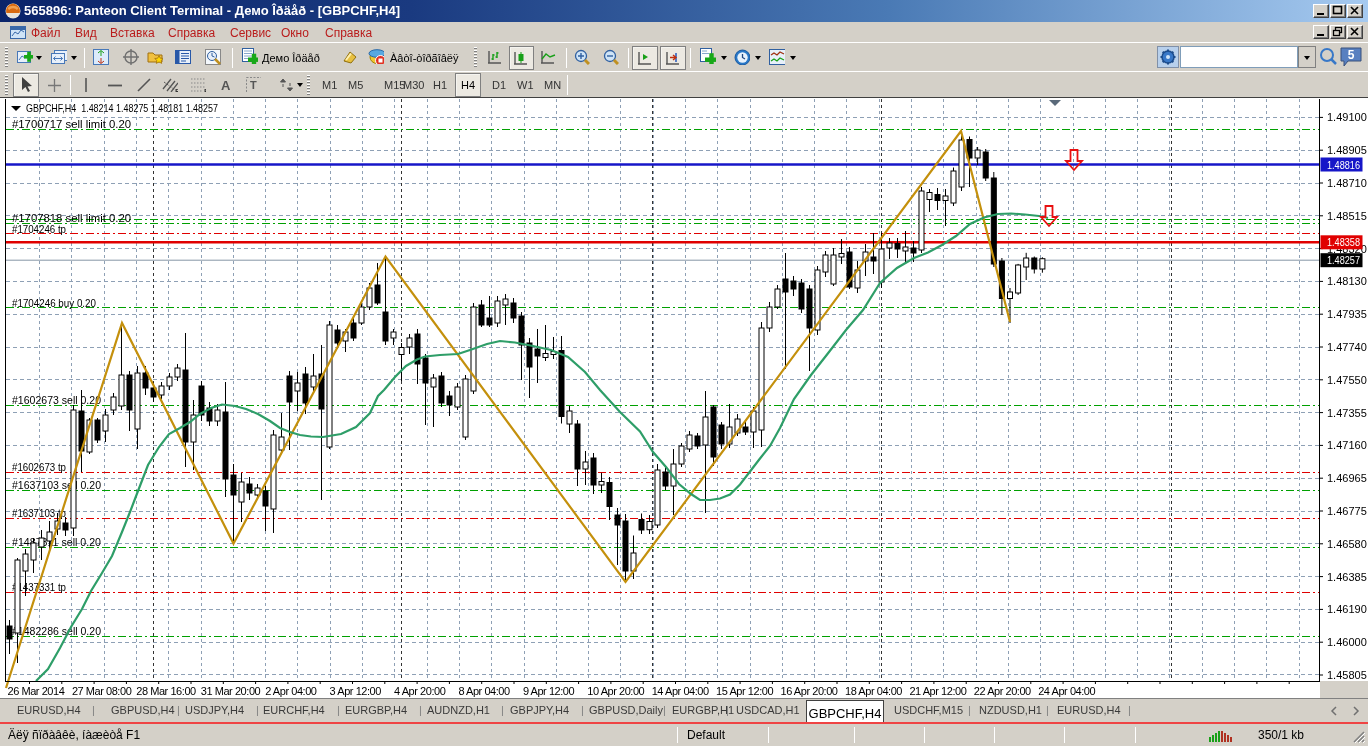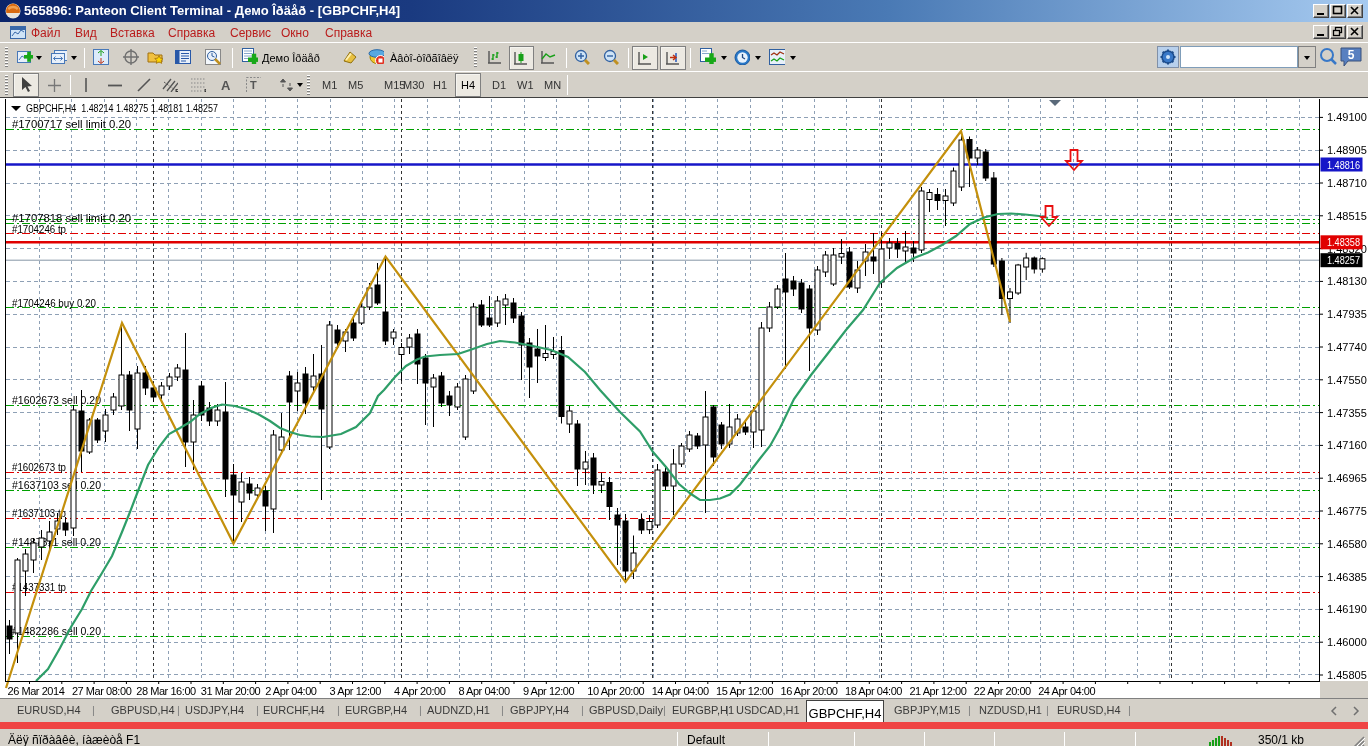--- a/index.html
+++ b/index.html
@@ -29,21 +29,21 @@
 .dd { position:absolute; width:0; height:0; border-left:3.5px solid transparent; border-right:3.5px solid transparent; border-top:4px solid #000; }
 .tlabel { position:absolute; font-size:11px; color:#000; white-space:nowrap; }
 .tf { position:absolute; font-size:11px; color:#333; }
 .chartbg { position:absolute; left:0; top:98px; width:1368px; height:600px; background:#fff; }
 .belowaxis { position:absolute; left:1320px; top:681px; width:48px; height:17px; background:#d4d0c8; }
 .tabbar { position:absolute; left:0; top:698px; width:1368px; height:24px; background:#d4d0c8; border-top:1px solid #808080; }
 .tab { position:absolute; top:5px; font-size:11px; color:#3a3a3a; white-space:nowrap; }
 .tabsep { position:absolute; top:5px; font-size:11px; color:#808080; }
 .activetab { position:absolute; left:806px; top:1px; width:78px; height:23px; background:#fff;
   border:1px solid #404040; border-bottom:none; font-size:13px; color:#000; text-align:center; padding-top:5px; }
-.statusbar { position:absolute; left:0; top:722px; width:1368px; height:22px; background:#d4d0c8; border-top:7px solid #ef4444; }
+.statusbar { position:absolute; left:0; top:722px; width:1368px; height:22px; background:#d4d0c8; border-top:2px solid #ef4444; }
 .sdiv { position:absolute; top:3px; height:16px; width:1px; background:#808080; border-right:1px solid #fff; }
 .stxt { position:absolute; top:4px; font-size:12px; color:#000; white-space:nowrap; }
 </style>
 </head>
 <body>
 <div id="win">
 
   <div class="titlebar">
     <svg style="position:absolute;left:5px;top:3px" width="16" height="16">
       <circle cx="8" cy="8" r="7.5" fill="#e8e4da"></circle>
@@ -797,21 +797,21 @@
     <div class="tab" style="left:427px">AUDNZD,H1</div>
       <div class="tabsep" style="left:501px">|</div>
     <div class="tab" style="left:510px">GBPJPY,H4</div>
       <div class="tabsep" style="left:581px">|</div>
     <div class="tab" style="left:589px">GBPUSD,Daily</div>
       <div class="tabsep" style="left:663px">|</div>
     <div class="tab" style="left:672px">EURGBP,H1</div>
       <div class="tabsep" style="left:726px">|</div>
     <div class="tab" style="left:736px">USDCAD,H1</div>
     <div class="activetab">GBPCHF,H4</div>
-    <div class="tab" style="left:894px">GBPJPY,M15</div>
+    <div class="tab" style="left:894px">USDCHF,M15</div>
       <div class="tabsep" style="left:968px">|</div>
     <div class="tab" style="left:979px">NZDUSD,H1</div>
       <div class="tabsep" style="left:1046px">|</div>
     <div class="tab" style="left:1057px">EURUSD,H4</div>
       <div class="tabsep" style="left:1128px">|</div>
     <svg style="position:absolute;left:1330px;top:7px" width="32" height="10">
       <path d="M6,1 L2,5 L6,9" fill="none" stroke="#707070" stroke-width="1.5"></path>
       <path d="M24,1 L28,5 L24,9" fill="none" stroke="#707070" stroke-width="1.5"></path>
     </svg>
   </div>

